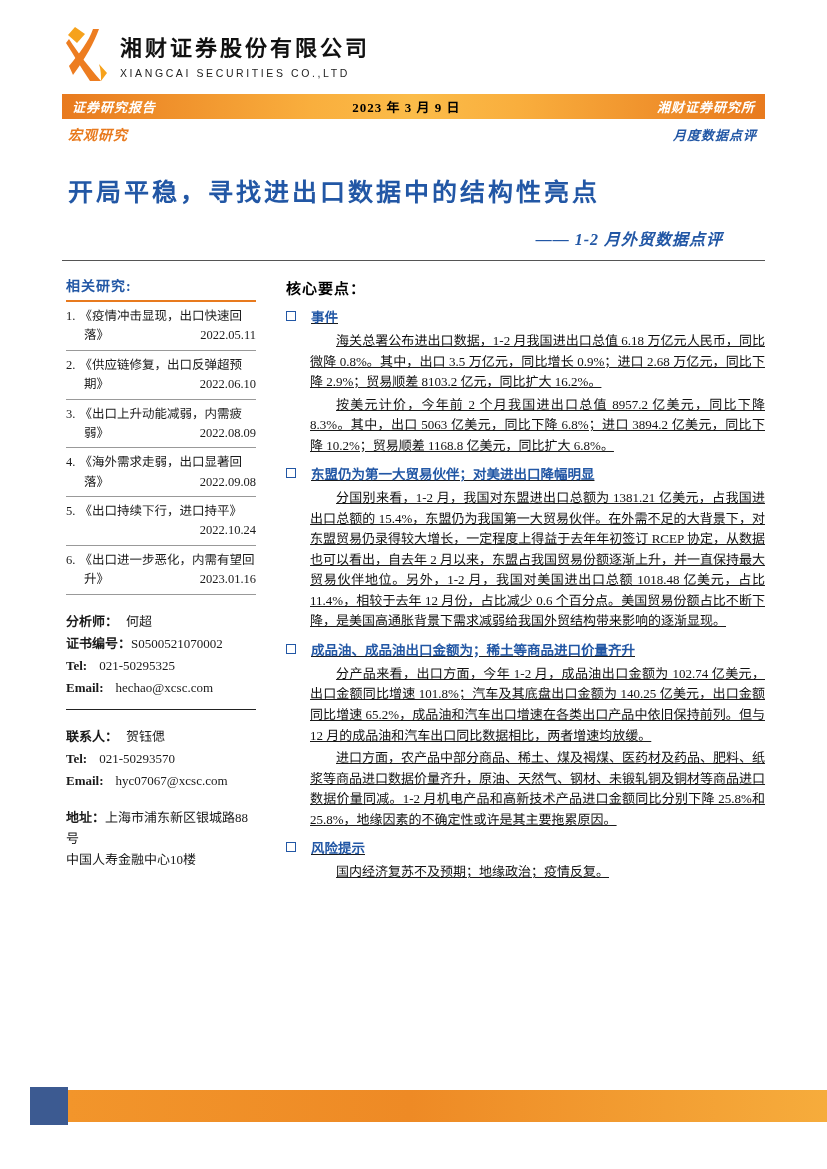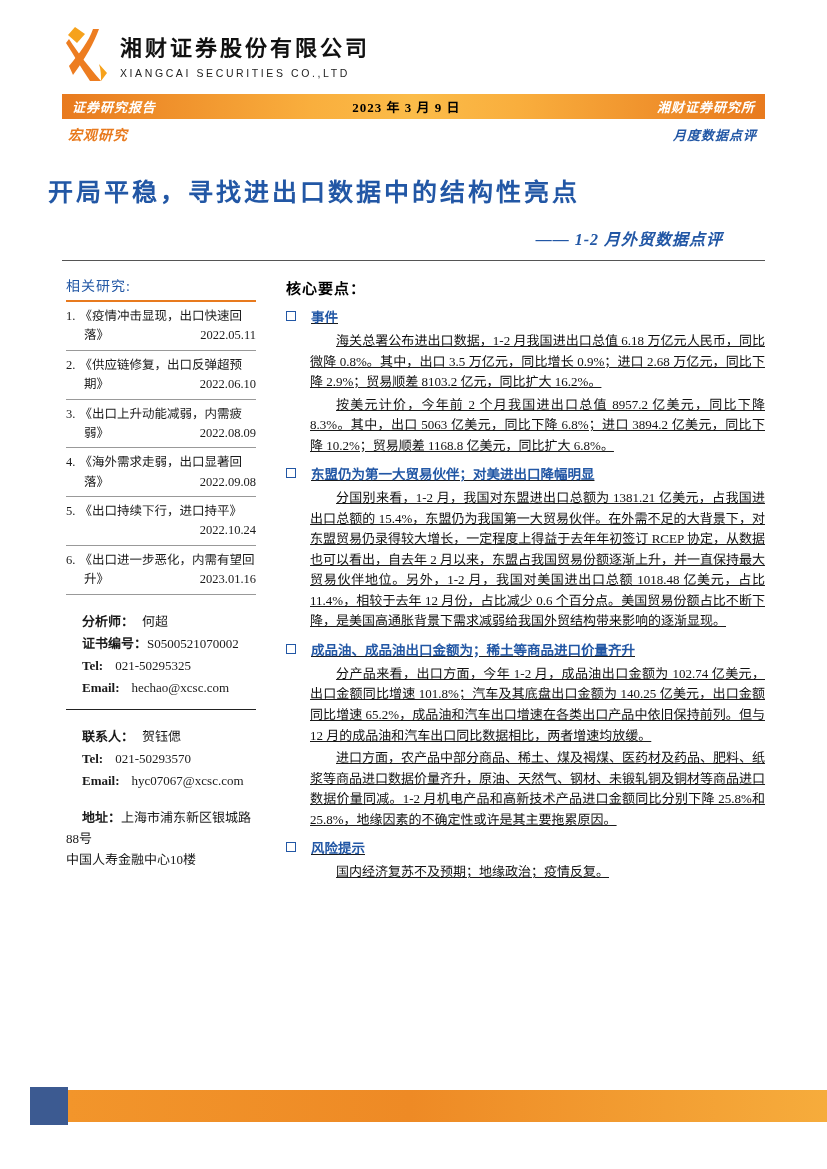--- a/index.html
+++ b/index.html
@@ -19,40 +19,40 @@
           background:linear-gradient(90deg,#E87A1E 0%,#F9AE3D 35%,#FBBC49 50%,#F9AE3D 65%,#E87A1E 100%);}
   .banner-side{color:#fff;font-style:italic;letter-spacing:1px;text-align:right;}
   .banner-center{color:#000;letter-spacing:1px;}
 
   .subbanner{margin:3px 62px 0;height:24px;display:flex;align-items:center;justify-content:space-between;
              padding:0 8px 0 6px;font-weight:bold;font-style:italic;}
   .subbanner-left{color:#E87A1E;font-size:14px;letter-spacing:1px;}
   .subbanner-right{color:#2257A5;font-size:13px;letter-spacing:1px;}
 
   
-  .title{margin:26px 62px 0 48px;color:#2257A5;font-size:25px;font-weight:bold;letter-spacing:3px;}
+  .title{margin:26px 62px 0 68px;color:#2257A5;font-size:25px;font-weight:bold;letter-spacing:3px;}
   .subtitle{margin:18px 104px 10px 0;text-align:right;color:#2257A5;font-size:16px;
             font-weight:bold;font-style:italic;letter-spacing:1px;}
   .rule{margin:8px 62px 0;border-top:1px solid #555;}
 
   
   .columns{display:flex;margin:14px 62px 0 66px;gap:30px;align-items:flex-start;}
   .sidebar{width:190px;flex-shrink:0;}
   .main{flex:1;min-width:0;}
 
   
-  .rel-heading{color:#2257A5;font-weight:normal;font-size:14px;padding-bottom:5px;
+  .rel-heading{color:#2257A5;font-weight:bold;font-size:14px;padding-bottom:5px;
                border-bottom:2px solid #E87A1E;letter-spacing:1px;}
   .rel-item{font-size:12.5px;line-height:1.55;padding:5px 0 4px 18px;text-indent:-18px;
             border-bottom:1px solid #999;}
   .rel-item::after{content:"";display:block;clear:both;}
   .rel-num{margin-right:4px;}
   .rel-date{float:right;text-indent:0;}
   .info-block{margin-top:16px;font-size:13px;line-height:1.7;}
-  .info-label{font-weight:bold;margin-left:16px;}
+  .info-label{font-weight:bold;}
   .gap-s{margin-left:8px;}
   .gap-m{margin-left:12px;}
   .sep{border-top:1px solid #222;margin:10px 0 0;}
   .address{line-height:1.6;}
 
   
   .core-title{font-weight:bold;font-size:15px;color:#000;margin:2px 0 8px;letter-spacing:1px;}
   .section{margin-bottom:7px;text-decoration:underline;}
   .sec-head{display:flex;align-items:center;color:#2257A5;font-weight:bold;font-size:13.5px;margin:4px 0 5px;}
   .bullet{width:8px;height:8px;border:1.5px solid #2257A5;margin-right:15px;flex-shrink:0;background:#fff;}

